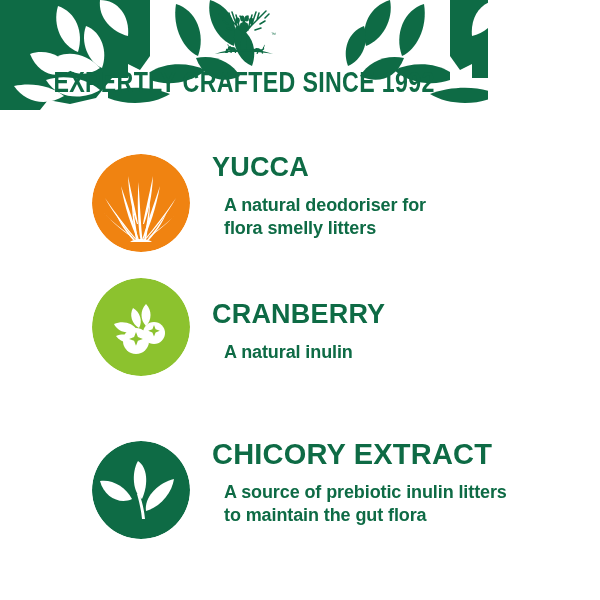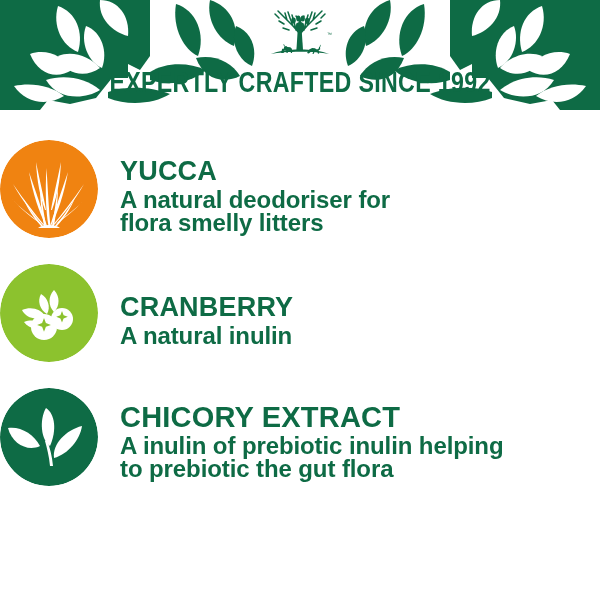--- a/index.html
+++ b/index.html
@@ -11,21 +11,21 @@
     height: 600px;
     background: #ffffff;
     font-family: "Liberation Sans", sans-serif;
     overflow: hidden;
     position: relative;
   }
 
   
   .header {
     position: relative;
-    width: 600px;
+    width: 488px;
     height: 118px;
     overflow: hidden;
   }
   .header-deco {
     position: absolute;
     top: 0;
     width: 600px;
     height: 118px;
     pointer-events: none;
   }
@@ -56,21 +56,22 @@
 
   
   .features {
     position: absolute;
     top: 140px;
     left: 0;
     width: 600px;
   }
   .feature {
     display: flex;
-    align-items: center;
+    align-items: flex-end;
+    padding-left: 92px;
     margin-bottom: 26px;
   }
   .feature-icon {
     flex: 0 0 auto;
     width: 98px;
     height: 98px;
     border-radius: 50%;
     position: relative;
     overflow: hidden;
   }
@@ -85,30 +86,30 @@
     font-weight: 700;
     font-size: 27px;
     line-height: 30px;
     letter-spacing: 0.2px;
     margin: 0 0 2px 0;
     white-space: nowrap;
   }
   .feature-desc {
     color: #0E6B45;
     font-weight: 700;
-    font-size: 24px;
+    font-size: 18px;
     line-height: 23px;
-    margin: 0;
+    margin: 12px;
     letter-spacing: -0.1px;
   }
   .feature-desc span { display: block; }
 
   
   .feature.chicory .feature-text { padding-top: 8px; }
-  .feature.chicory .feature-title { font-size: 29px; }
+  .feature.chicory .feature-title { font-size: 29px; margin-top: 29px; }
 </style>
 </head>
 <body>
 
 <div class="header">
 
   <svg class="header-deco" viewBox="0 0 600 118">
     <g fill="#0E6B45">
 
       <path d="M0,0 H128 V78 L112,78 L96,98 L70,104 L48,100 L40,110 L0,110 Z"></path>
@@ -270,19 +271,19 @@
 
           <path d="M82,38 C80,52 68,66 54,70 C52,56 66,42 82,38 Z"></path>
 
           <path d="M47,52 C50,60 52,68 53,78 L50,78 C49,68 47,60 45,53 Z"></path>
         </g>
       </svg>
     </div>
     <div class="feature-text">
       <p class="feature-title">CHICORY EXTRACT</p>
       <p class="feature-desc">
-        <span>A inulin of prebiotic inulin helping</span>
-        <span>to prebiotic the gut flora</span>
+        <span>A source of prebiotic inulin litters</span>
+        <span>to maintain the gut flora</span>
       </p>
     </div>
   </div>
 
 </div>
 
 </body></html>

